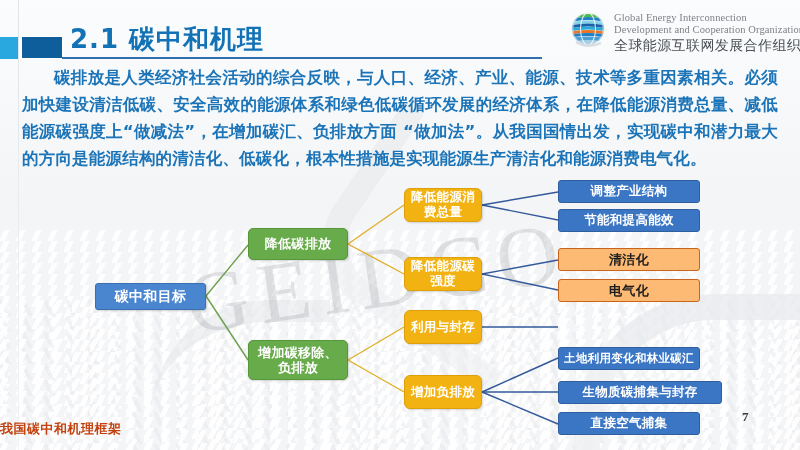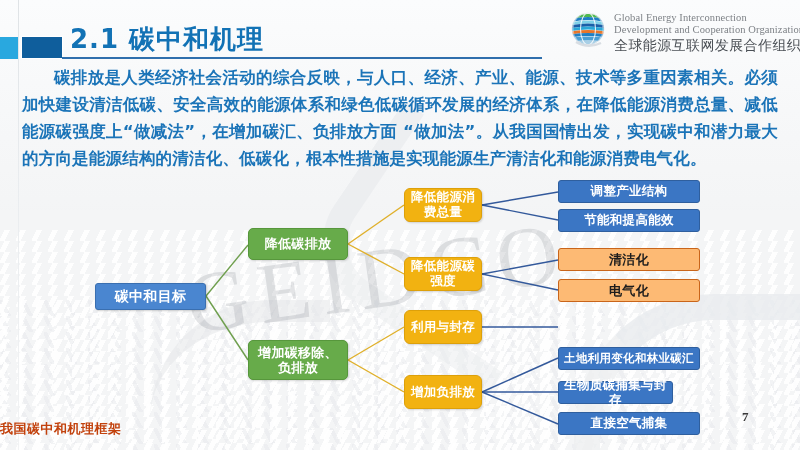--- a/index.html
+++ b/index.html
@@ -218,21 +218,21 @@
     <div class="node n-yellow" style="left:404px;top:188px;width:78px;height:34px;">降低能源消费总量</div>
     <div class="node n-yellow" style="left:404px;top:257px;width:78px;height:34px;">降低能源碳强度</div>
     <div class="node n-yellow" style="left:404px;top:310px;width:78px;height:34px;">利用与封存</div>
     <div class="node n-yellow" style="left:404px;top:375px;width:78px;height:34px;">增加负排放</div>
 
     <div class="node n-right" style="left:558px;top:180px;width:142px;height:23px;">调整产业结构</div>
     <div class="node n-right" style="left:558px;top:209px;width:142px;height:23px;">节能和提高能效</div>
     <div class="node n-orange" style="left:558px;top:248px;width:142px;height:23px;">清洁化</div>
     <div class="node n-orange" style="left:558px;top:279px;width:142px;height:23px;">电气化</div>
     <div class="node n-right" style="left:558px;top:347px;width:142px;height:23px;font-size:11.5px;">土地利用变化和林业碳汇</div>
-    <div class="node n-right" style="left:558px;top:381px;width:115px;height:23px;">生物质碳捕集与封存</div>
+    <div class="node n-right" style="left:558px;top:381px;width:164px;height:23px;">生物质碳捕集与封存</div>
     <div class="node n-right" style="left:558px;top:412px;width:142px;height:23px;">直接空气捕集</div>
 
     <div class="caption">我国碳中和机理框架</div>
   </div>
 
   <div class="pageno">7</div>
 
 </div>
 
 </body></html>

